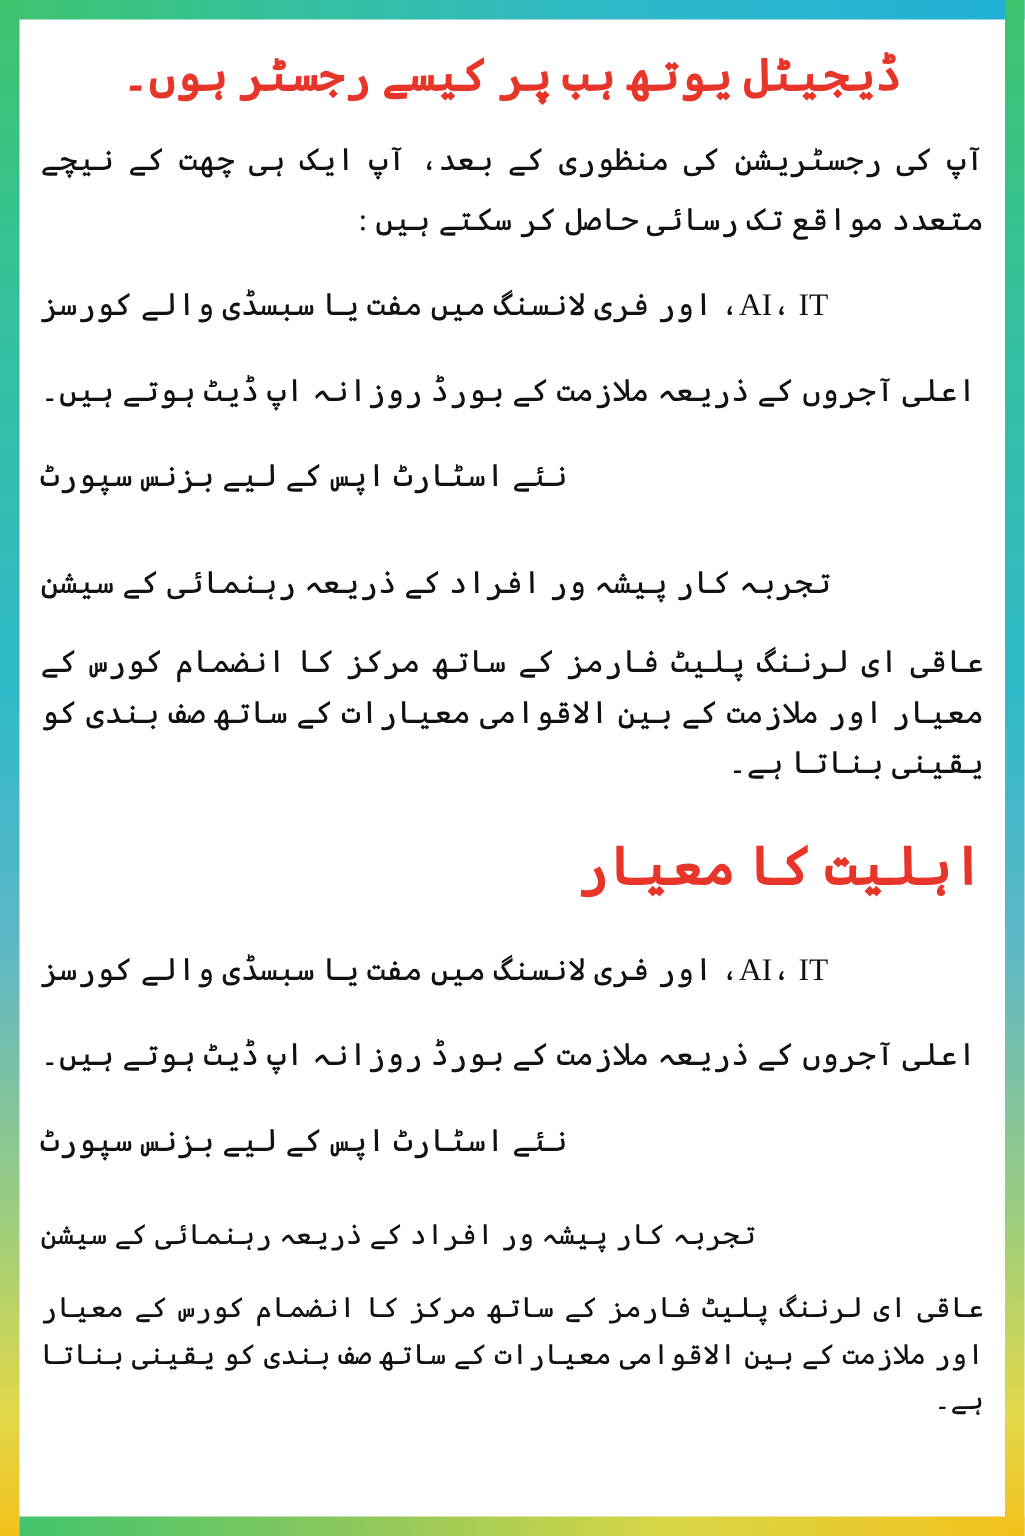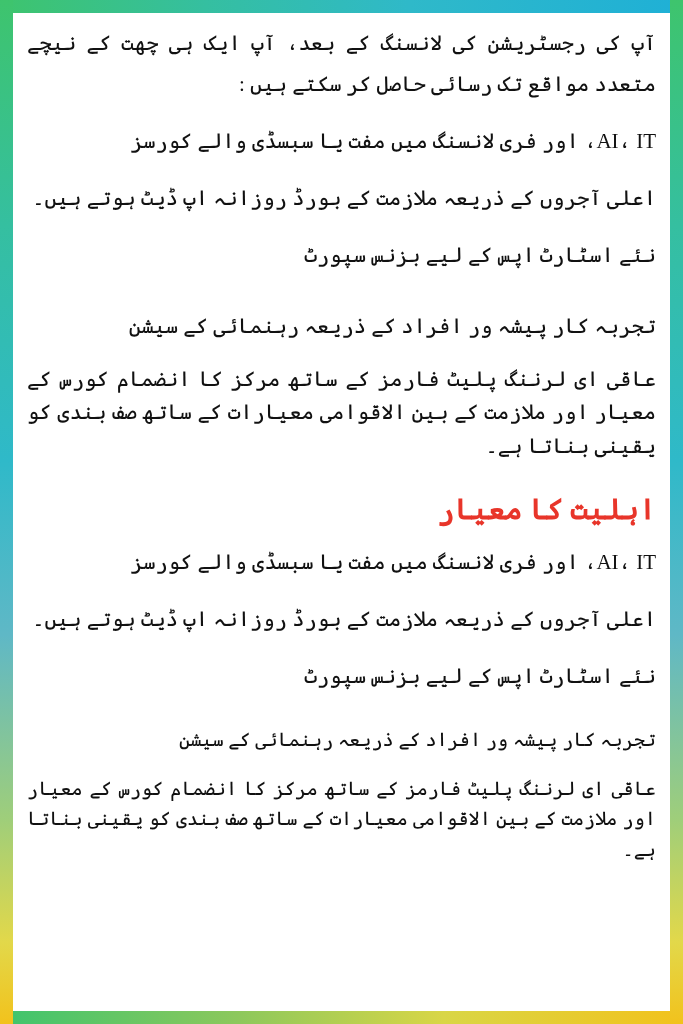--- a/index.html
+++ b/index.html
@@ -62,39 +62,39 @@
   h1.doc-title {
     margin: 8px 0 14px 0;
     font-size: 30px;
     line-height: 1.35;
     font-weight: bold;
     color: #e8352a;
     text-align: center;
     font-family: "Liberation Serif", serif;
   }
   h2.section-heading {
-    margin: 26px 0 12px 0;
-    font-size: 29px;
+    margin: 26px 0 24px 0;
+    font-size: 36px;
     line-height: 1.4;
     font-weight: bold;
     color: #e8352a;
     text-align: right;
     font-family: "Liberation Serif", serif;
   }
   p.para {
     margin: 0 0 16px 0;
     font-size: 21px;
     line-height: 1.95;
     color: #111111;
     text-align: justify;
     text-justify: inter-word;
     font-family: "Liberation Serif", serif;
   }
   p.para.center {
-    text-align: right;
+    text-align: left;
   }
   p.para.tight {
     margin-bottom: 6px;
     line-height: 1.6;
   }
   p.para.small {
     font-size: 19px;
   }
   .spacer-8 { height: 8px; }
   .spacer-14 { height: 14px; }
@@ -104,22 +104,23 @@
 
 <div class="page">
 
   <div class="frame-top"></div>
   <div class="frame-bottom"></div>
   <div class="frame-left"></div>
   <div class="frame-right"></div>
 
   <div class="content">
 
+    <h1 class="doc-title">ڈیجیٹل یوتھ ہب پر کیسے رجسٹر ہوں۔</h1>
 
-    <p class="para">آپ کی رجسٹریشن کی لانسنگ کے بعد، آپ ایک ہی چھت کے نیچے متعدد مواقع تک رسائی حاصل کر سکتے ہیں :</p>
+    <p class="para">آپ کی رجسٹریشن کی منظوری کے بعد، آپ ایک ہی چھت کے نیچے متعدد مواقع تک رسائی حاصل کر سکتے ہیں :</p>
 
     <p class="para center">AI، IT، اور فری لانسنگ میں مفت یا سبسڈی والے کورسز</p>
     <p class="para center">اعلی آجروں کے ذریعہ ملازمت کے بورڈ روزانہ اپ ڈیٹ ہوتے ہیں۔</p>
     <p class="para center">نئے اسٹارٹ اپس کے لیے بزنس سپورٹ</p>
     <div class="spacer-14"></div>
     <p class="para center">تجربہ کار پیشہ ور افراد کے ذریعہ رہنمائی کے سیشن</p>
 
     <p class="para tight">عاقی ای لرننگ پلیٹ فارمز کے ساتھ مرکز کا انضمام کورس کے معیار اور ملازمت کے بین الاقوامی معیارات کے ساتھ صف بندی کو یقینی بناتا ہے۔</p>
 
     <h2 class="section-heading">اہلیت کا معیار</h2>

